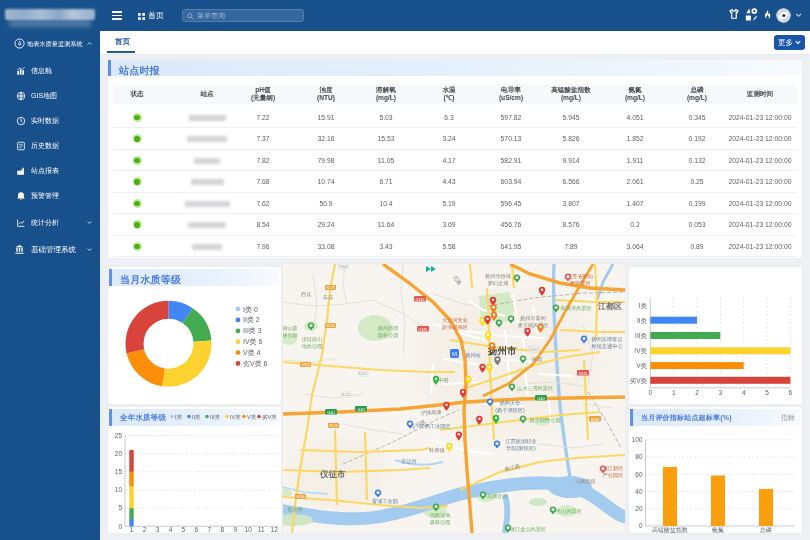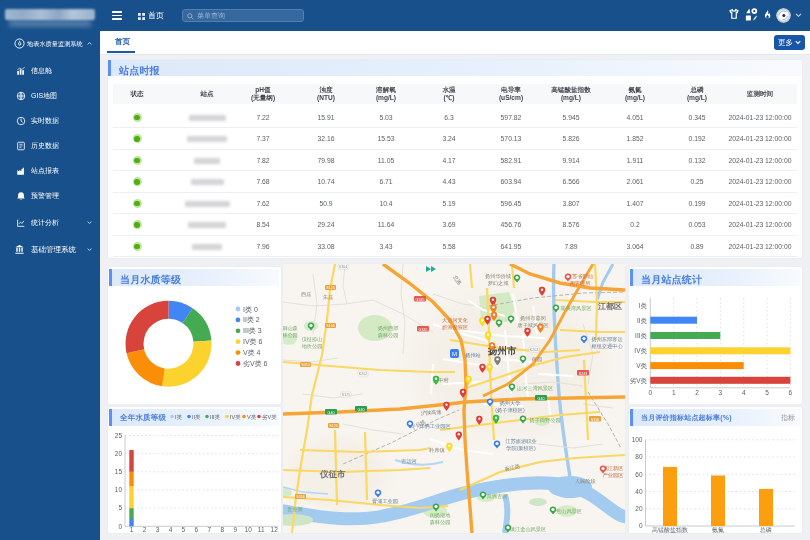--- a/index.html
+++ b/index.html
@@ -702,23 +702,20 @@
       <use href="#pin" x="180" y="128" fill="#e63c35"></use>
       <use href="#pin" x="163.5" y="141" fill="#e63c35"></use>
       <use href="#pin" x="196.3" y="155" fill="#e63c35"></use>
       <use href="#pin" x="213" y="154" fill="#2bc138"></use>
       <use href="#pin" x="175.8" y="170.6" fill="#e63c35"></use>
       <use href="#pin" x="166.4" y="182" fill="#ffe11b"></use>
     </g>
   </svg>
   </div>
   <div class="panel" id="p-hbar" style="left:629px;top:267px;width:173px;height:137px">
-    <div class="phead">
-        <span class="pt">当月站点统计</span>
-      </div>
     <svg width="173" height="137" style="position:absolute;left:0;top:0">
       <g stroke="#d8dbe0" stroke-width="0.9" stroke-dasharray="1.5,2.6">
         <line x1="44.7" y1="31" x2="44.7" y2="120.8"></line>
         <line x1="68" y1="31" x2="68" y2="120.8"></line>
         <line x1="91.4" y1="31" x2="91.4" y2="120.8"></line>
         <line x1="114.7" y1="31" x2="114.7" y2="120.8"></line>
         <line x1="138.1" y1="31" x2="138.1" y2="120.8"></line>
         <line x1="161.4" y1="31" x2="161.4" y2="120.8"></line>
       </g>
       <line x1="21.3" y1="31" x2="21.3" y2="120.8" stroke="#b8bcc4" stroke-width="0.8"></line>

